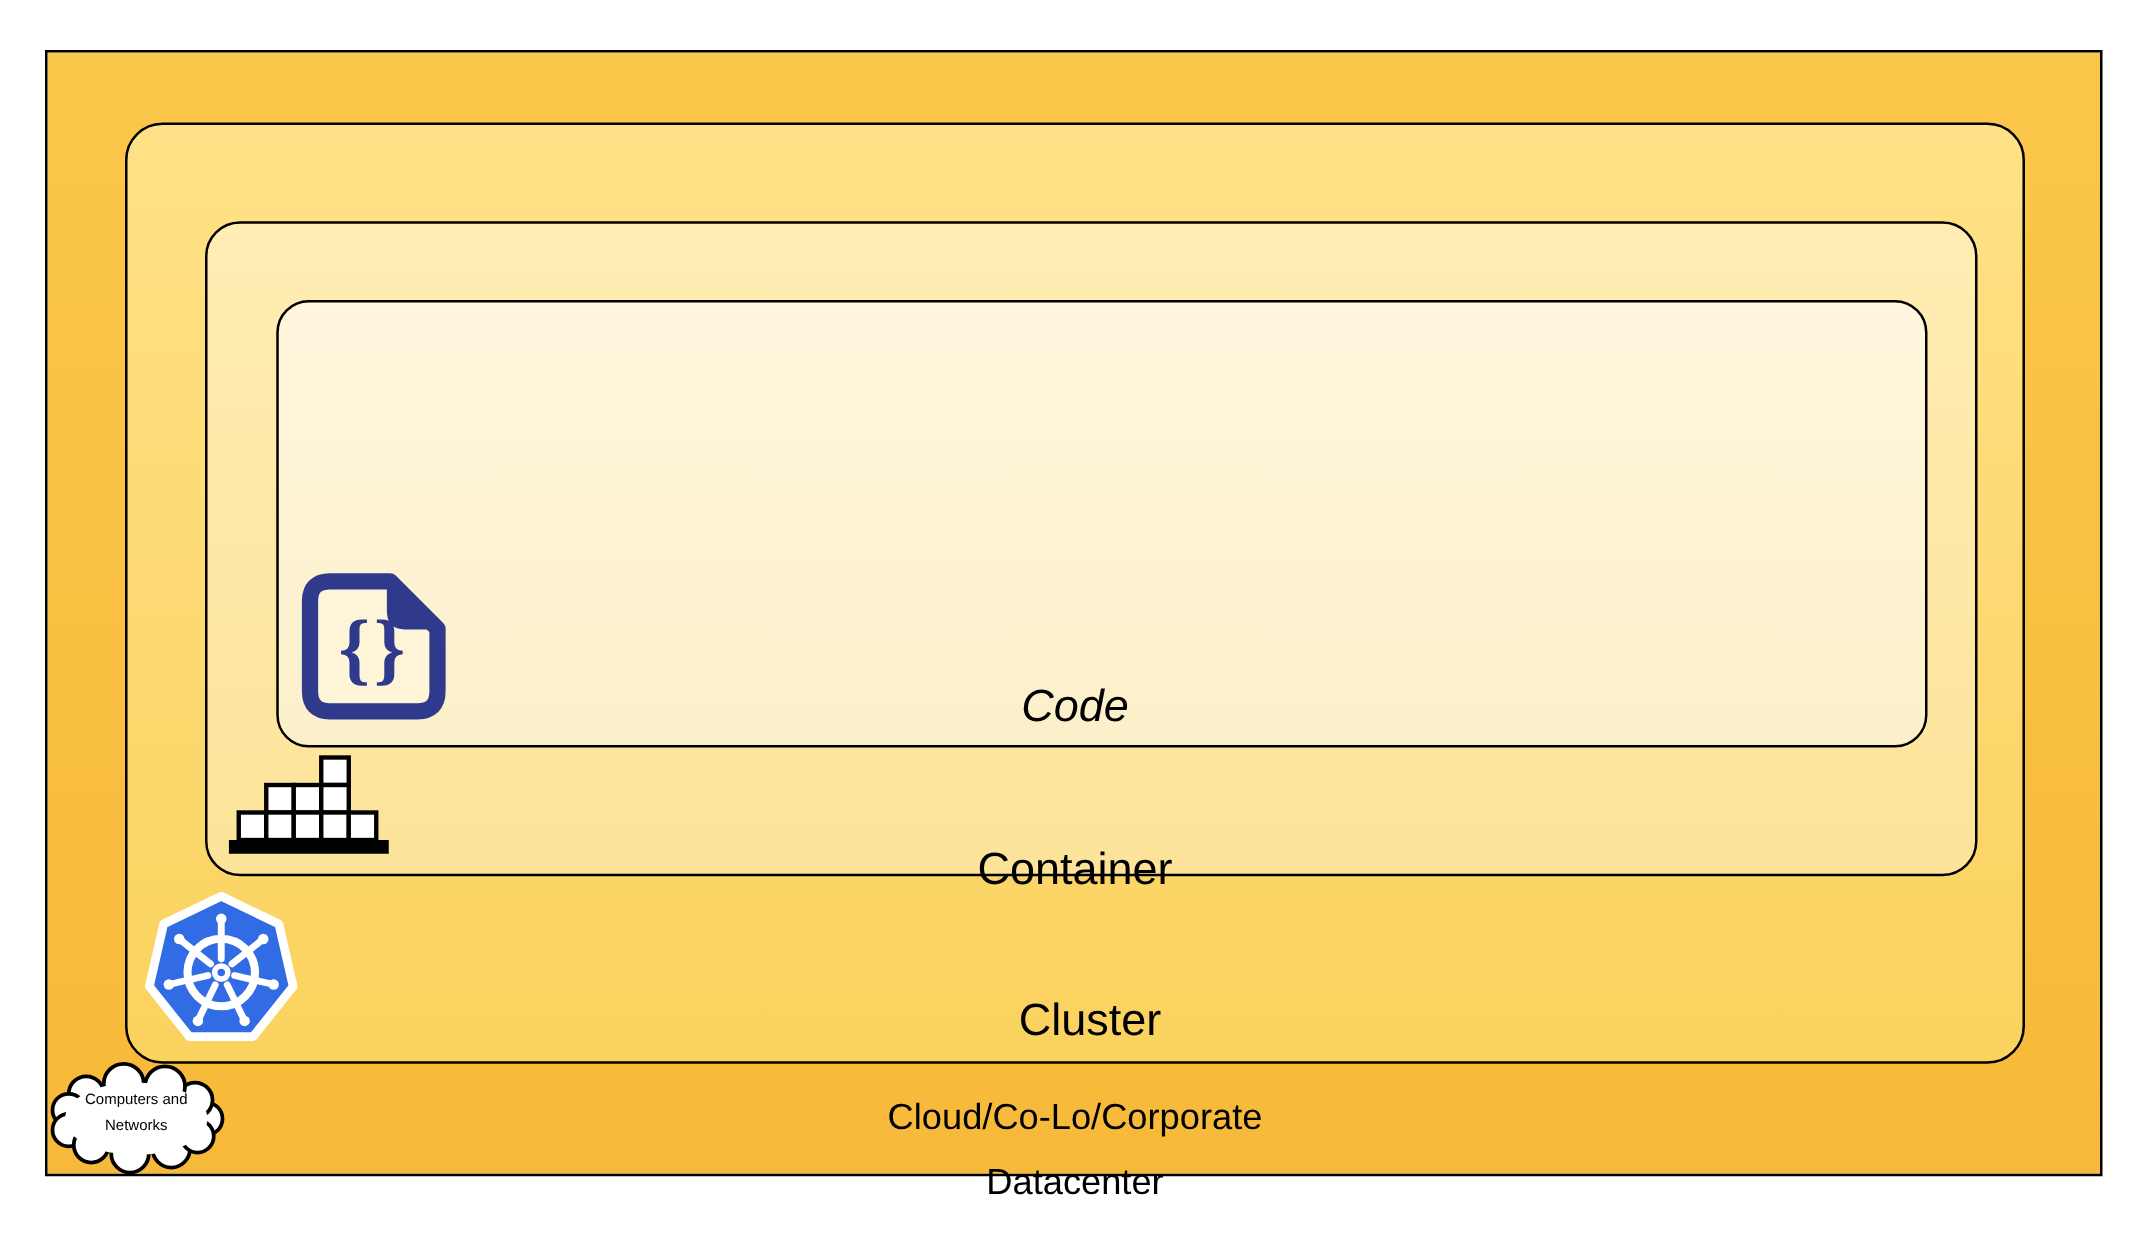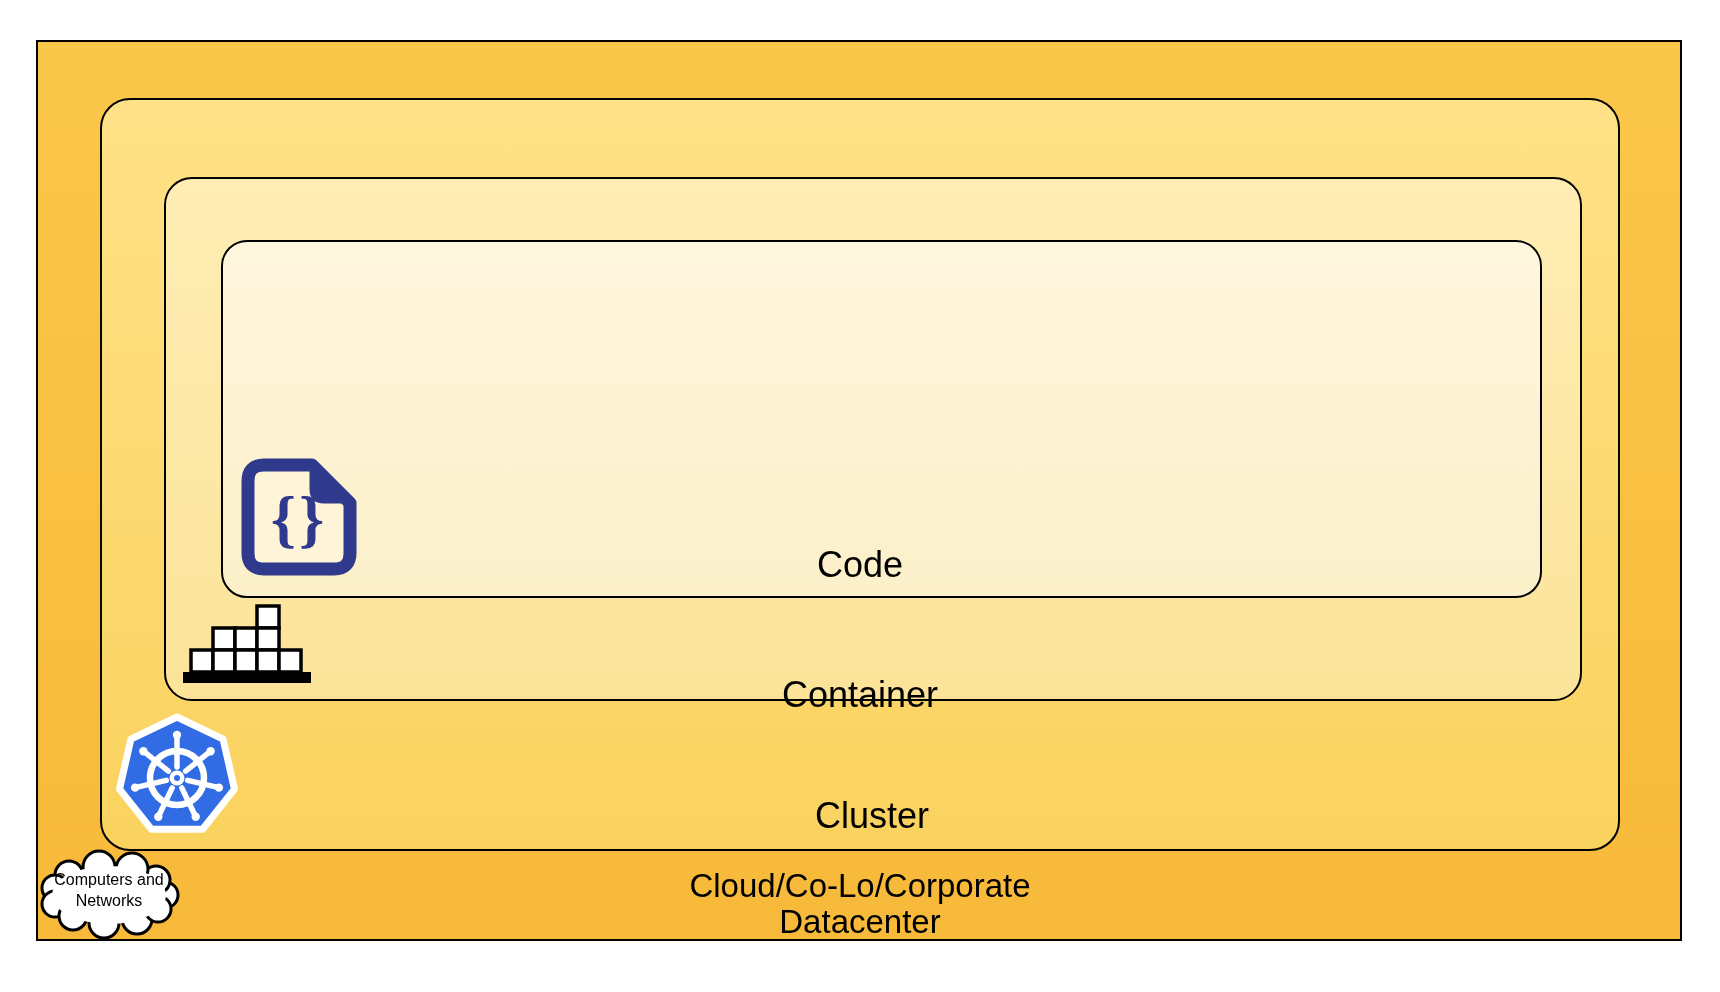--- a/index.html
+++ b/index.html
@@ -29,34 +29,34 @@
   .box-code{
     left:221px;top:240px;width:1321px;height:358px;
     background:linear-gradient(180deg,#FFF6DE 0%,#FBF0C9 100%);
     border-radius:26px;
   }
   .layer-label{
     position:absolute;left:0;width:1720px;
     text-align:center;color:#000;
     font-size:36px;line-height:40px;
   }
-  .label-code{top:545px;}
+  .label-code{top:545px;font-style:italic;}
   .label-container{top:675px;}
   .label-cluster{top:796px;margin-left:12px;}
   .label-datacenter{
-    top:868px;font-size:33px;line-height:36px;white-space:pre-line;
+    top:868px;font-size:29px;line-height:52px;white-space:pre-line;
   }
   .icon{position:absolute;}
   .icon-codefile{left:238px;top:455px;}
   .icon-containers{left:183px;top:604px;}
   .icon-k8s{left:114px;top:708px;}
   .icon-cloud{left:34px;top:848px;}
   .cloud-text{
     position:absolute;left:34px;top:869px;width:150px;
-    text-align:center;font-size:16px;line-height:21px;color:#000;
+    text-align:center;font-size:12px;line-height:21px;color:#000;
     white-space:pre-line;
   }
 </style>
 </head>
 <body>
 
 <div class="canvas">
 
   <div class="box box-datacenter"></div>
   <div class="box box-cluster"></div>

